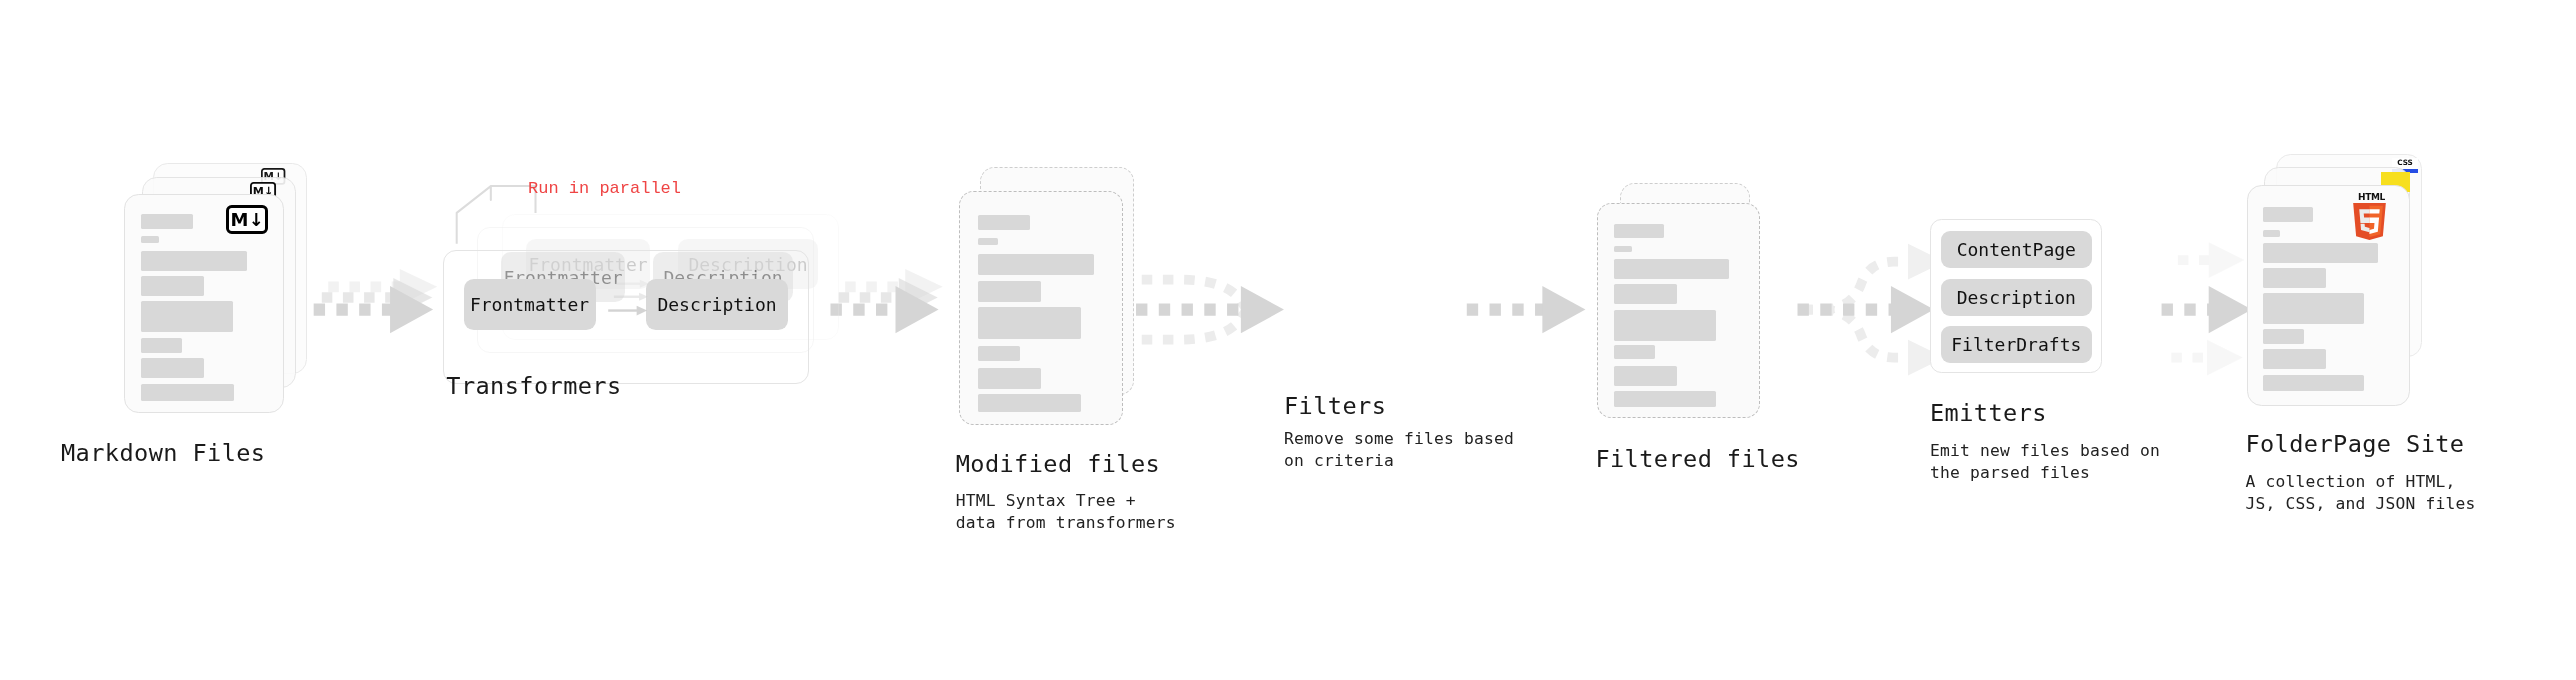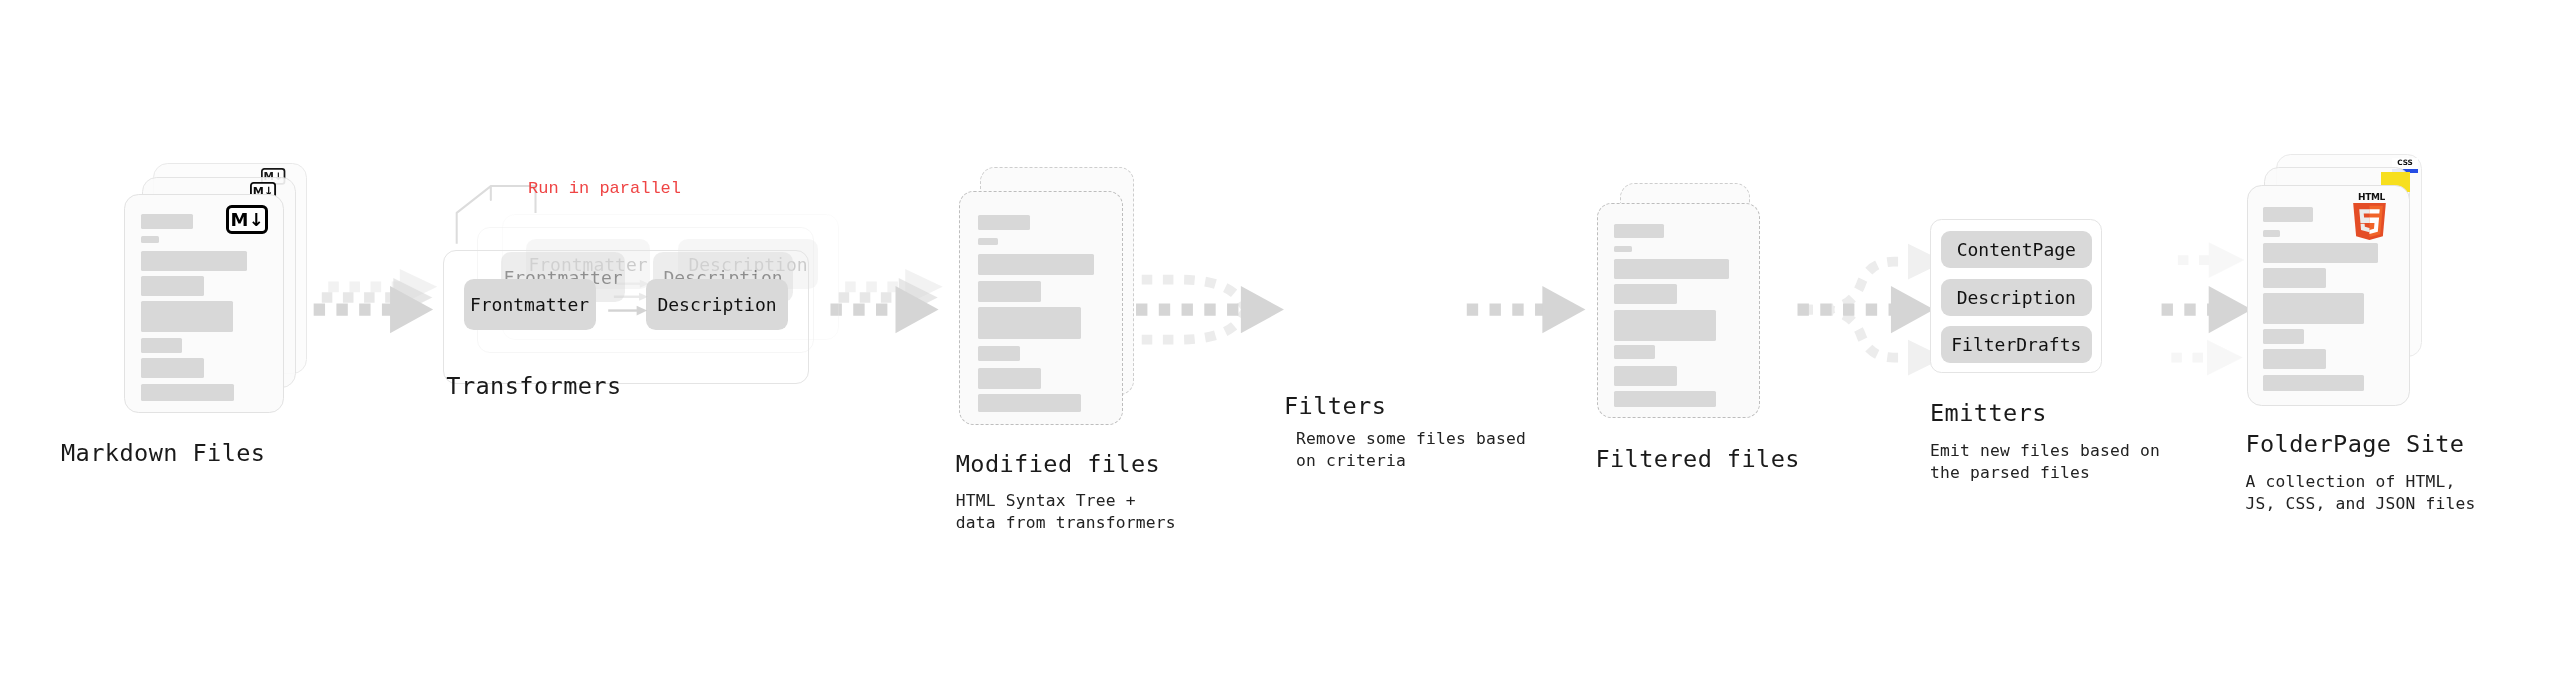--- a/index.html
+++ b/index.html
@@ -342,21 +342,21 @@
         <div class="bar" style="left:18px; top:202px; width:103px; height:18px;"></div>
       </div>
     </div>
     <div class="caption" style="position:absolute; left:-3.3px; top:283px;">Modified files</div>
     <div class="subcaption" style="position:absolute; left:-3.3px; top:323px;">HTML Syntax Tree +
 data from transformers</div>
   </div>
 
   <div class="node" style="left:1284px; top:252px; width:260px; height:260px;">
     <div class="caption" style="position:absolute; left:0px; top:140px;">Filters</div>
-    <div class="subcaption" style="position:absolute; left:12px; top:176px;">Remove some files based
+    <div class="subcaption" style="position:absolute; left:0px; top:176px;">Remove some files based
 on criteria</div>
   </div>
 
   <div class="node" style="left:1597px; top:183px; width:260px; height:293px;">
     <div class="docstack" style="width:187px; height:244px;">
       <div class="doccard dashed back2" style="left:23px; top:0px; width:130px; height:211px;"></div>
       <div class="doccard dashed" style="left:0px; top:19.5px; width:163px; height:215px; background:#fafafa;">
         <div class="bar" style="left:16.3px; top:20.3px; width:50px; height:14.6px;"></div>
         <div class="bar" style="left:16.3px; top:42px; width:18px; height:6.5px;"></div>
         <div class="bar" style="left:16.3px; top:55px; width:115px; height:20.3px;"></div>

